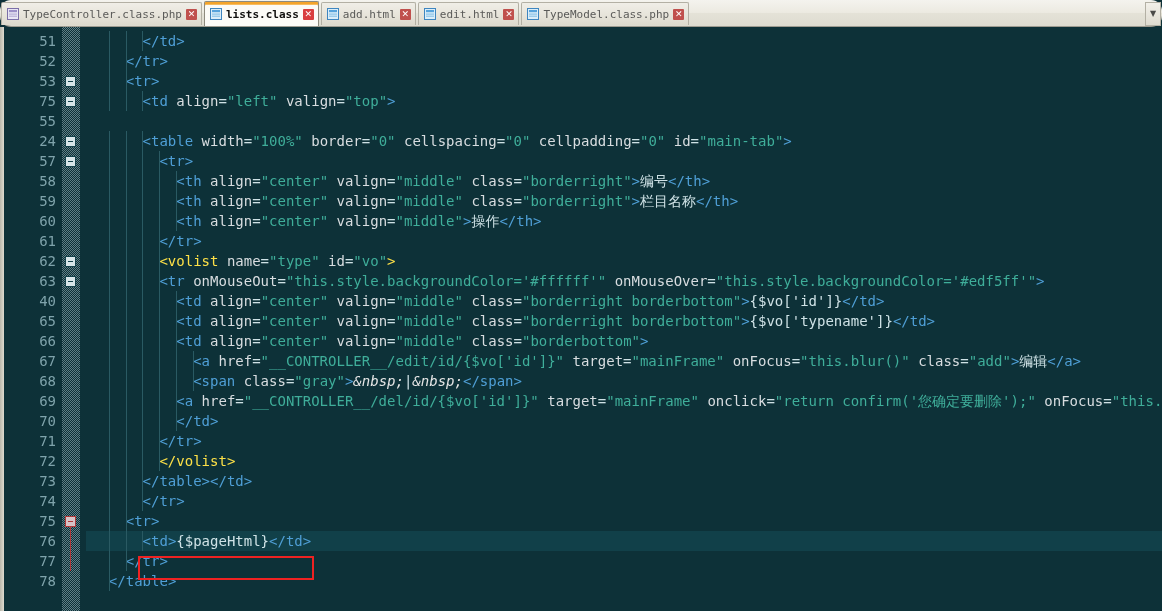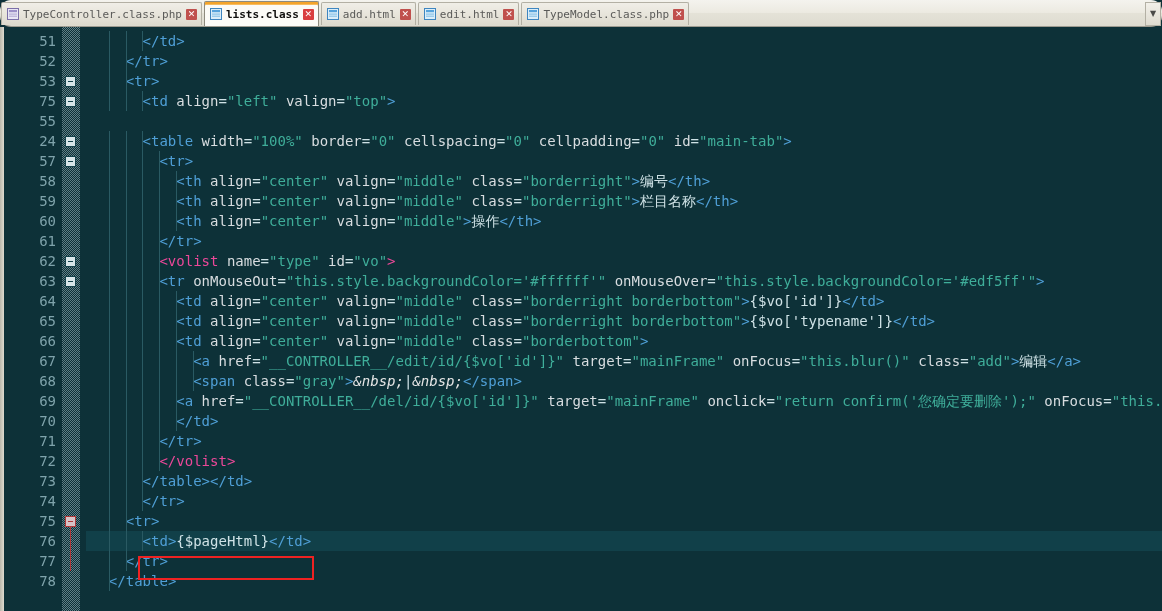--- a/index.html
+++ b/index.html
@@ -204,21 +204,21 @@
     width: 1px;
     height: 20px;
     background: #2a5a63;
   }
 
   
   .tg  { color: #4f9fd6; }   
   .at  { color: #d8dde0; }   
   .vl  { color: #3fae9a; }   
   .tx  { color: #cfe2e6; }   
-  .cu  { color: #ec4899; }   
+  .cu  { color: #fde047; }   
   .en  { color: #e5e5e5; font-style: italic; }   
 
   
   #redbox {
     position: absolute;
     left: 96px;
     top: 548px;
     width: 200px;
     height: 24px;
     border: 2px solid #ee2222;
@@ -312,21 +312,21 @@
         <div>75</div>
         <div>55</div>
         <div>24</div>
         <div>57</div>
         <div>58</div>
         <div>59</div>
         <div>60</div>
         <div>61</div>
         <div>62</div>
         <div>63</div>
-        <div>64</div>
+        <div>40</div>
         <div>65</div>
         <div>66</div>
         <div>67</div>
         <div>68</div>
         <div>69</div>
         <div>70</div>
         <div>71</div>
         <div>72</div>
         <div>73</div>
         <div>74</div>

